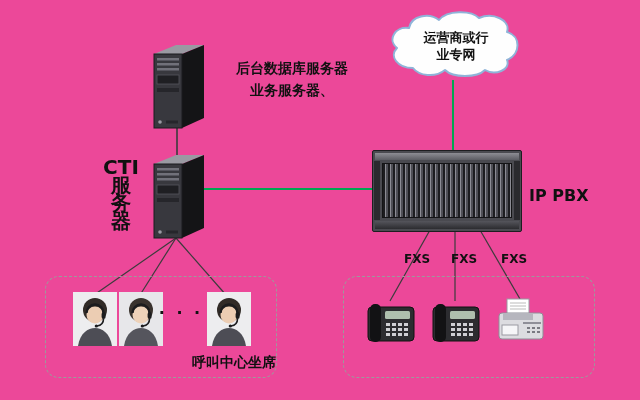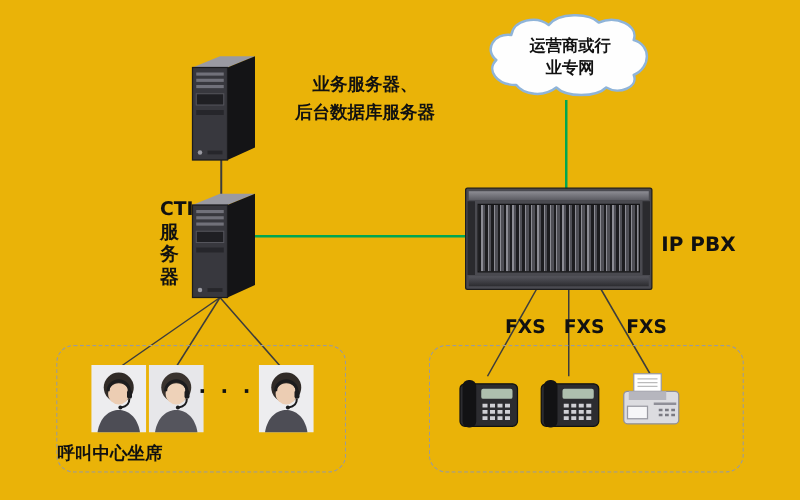--- a/index.html
+++ b/index.html
@@ -1,58 +1,58 @@
 <!DOCTYPE html>
 <html style="--green-link: #00a651; --dark-link: #3c3c3c; --cloud-stroke: #8fb4d9; --cloud-fill: #fefefe; --dashed-border: #9b9b9b; --text: #111111;"><head>
 <meta charset="utf-8">
 <style>
   html,body { margin:0; padding:0; background:#fff; }
   .canvas {
-    position:relative; width:640px; height:400px; background:#eab308;
+    position:relative; width:640px; height:400px; background:#ec4899;
     font-family:"DejaVu Sans","Liberation Sans",sans-serif;
     color:var(--text,#111); overflow:hidden;
   }
   .lines { position:absolute; left:0; top:0; z-index:1; }
   .ln-green { stroke:var(--green-link,#00a651); stroke-width:2; }
   .ln-dark  { stroke:var(--dark-link,#3c3c3c);  stroke-width:1.6; }
   .ln-thin  { stroke:var(--dark-link,#3c3c3c);  stroke-width:1.2; }
 
   .cloud { position:absolute; left:383px; top:10px; width:146px; height:72px; z-index:2; }
   .cloud svg { position:absolute; left:0; top:0; }
   .cloud-text { position:absolute; left:0; right:0; top:19px; text-align:center;
     font-size:13px; font-weight:bold; line-height:17px; }
 
   .server { position:absolute; width:75px; height:92px; z-index:2; }
   .app-server { left:140px; top:40px; }
   .cti-server { left:140px; top:150px; }
 
   .label { position:absolute; z-index:3; font-weight:bold; }
   .app-server-label { left:218px; top:57px; width:148px; text-align:center; font-size:14px; line-height:22px; }
-  .cti-label { left:103px; top:158px; width:36px; text-align:left; font-size:15px; line-height:18px;margin-left:25px; }
+  .cti-label { left:103px; top:158px; width:36px; text-align:center; font-size:20px; line-height:18px; }
   .pbx-label { left:529px; top:186px; font-size:16px; }
-  .fxs { font-size:15px; }
+  .fxs { font-size:12px; }
   .fxs1 { left:404px; top:252px; } .fxs2 { left:451px; top:252px; } .fxs3 { left:501px; top:252px; }
 
   .pbx { position:absolute; left:372px; top:150px; width:150px; height:82px; z-index:2;
     background:#4a4a50; border:1px solid #1d1d20; border-radius:2px; box-sizing:border-box; }
   .pbx-top { position:absolute; left:2px; right:2px; top:2px; height:7px;
     background:linear-gradient(#8d8d94,#5c5c63); }
   .pbx-rail { position:absolute; top:10px; bottom:11px; width:6px; background:#2a2a2e; }
   .rail-l { left:1px; } .rail-r { right:1px; }
   .pbx-slots { position:absolute; left:9px; right:9px; top:12px; bottom:13px;
     background:repeating-linear-gradient(90deg,#1d1d20 0 2px,#8c8c94 2px 3px,#4f4f56 3px 5px);
     border:1px solid #141416; }
   .pbx-bottom { position:absolute; left:2px; right:2px; bottom:2px; height:8px;
     background:linear-gradient(#55555c,#2c2c30); }
 
   .group { position:absolute; border:1.6px dashed var(--dashed-border,#9b9b9b);
     border-radius:14px; z-index:2; box-sizing:border-box; }
   .group-left  { left:45px;  top:276px; width:232px; height:102px; }
   .group-right { left:343px; top:276px; width:252px; height:102px; }
-  .group-label { position:absolute; left:0; right:0; bottom:5px; text-align:left;
+  .group-label { position:absolute; left:0; right:0; bottom:5px; text-align:right;
     font-size:14px; font-weight:bold; }
 
   .agent { position:absolute; width:44px; height:54px; top:15px; }
   .a1 { left:27px; } .a2 { left:73px; } .a3 { left:161px; }
   .dots { position:absolute; left:112px; top:26px; width:46px; text-align:center;
     font-size:16px; font-weight:bold; letter-spacing:3px; }
 
   .phone { position:absolute; width:48px; height:44px; top:24px; }
   .p1 { left:23px; } .p2 { left:88px; }
   .fax { position:absolute; left:153px; top:20px; width:48px; height:48px; }
@@ -94,22 +94,22 @@
       <rect x="17" y="18" width="22" height="2.5" fill="#71717a"></rect>
       <rect x="17" y="23" width="22" height="2.5" fill="#71717a"></rect>
       <rect x="17" y="28" width="22" height="2.5" fill="#71717a"></rect>
       <rect x="17" y="35" width="22" height="9" fill="#1f1f23" stroke="#55555c" stroke-width="0.8"></rect>
       <rect x="17" y="48" width="22" height="4" fill="#26262b"></rect>
       <circle cx="20" cy="82" r="1.8" fill="#9a9aa2"></circle>
       <rect x="26" y="80.5" width="12" height="3" fill="#26262b"></rect>
     </svg>
   </div>
   <div class="label app-server-label">
+    <div>后台数据库服务器</div>
     <div>业务服务器、</div>
-    <div>后台数据库服务器</div>
   </div>
 
   <div class="server cti-server">
     <svg width="75" height="92" viewBox="0 0 75 92">
       <polygon points="14,14 36,5 64,5 42,14" fill="#9a9aa2"></polygon>
       <polygon points="42,14 64,5 64,78 42,88" fill="#141416"></polygon>
       <rect x="14" y="14" width="28" height="74" fill="#38383e" stroke="#1b1b1e"></rect>
       <rect x="17" y="18" width="22" height="2.5" fill="#71717a"></rect>
       <rect x="17" y="23" width="22" height="2.5" fill="#71717a"></rect>
       <rect x="17" y="28" width="22" height="2.5" fill="#71717a"></rect>

